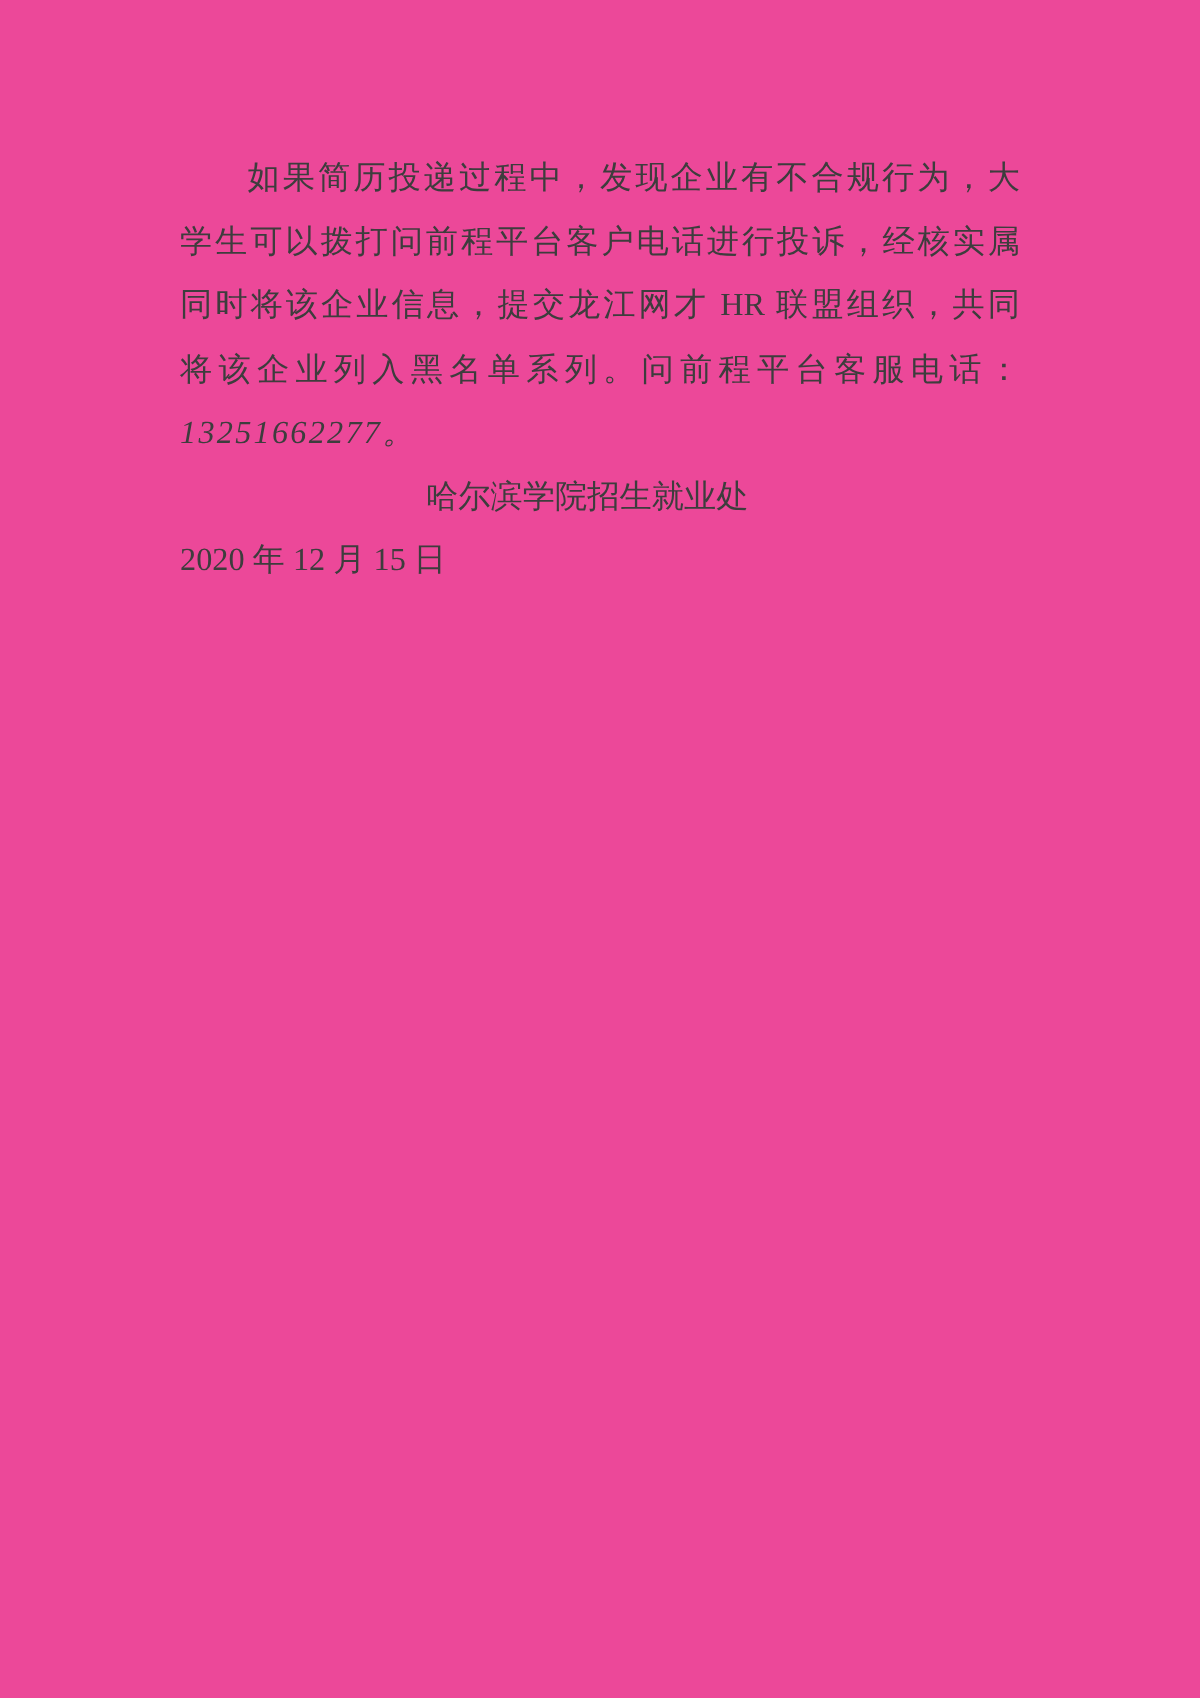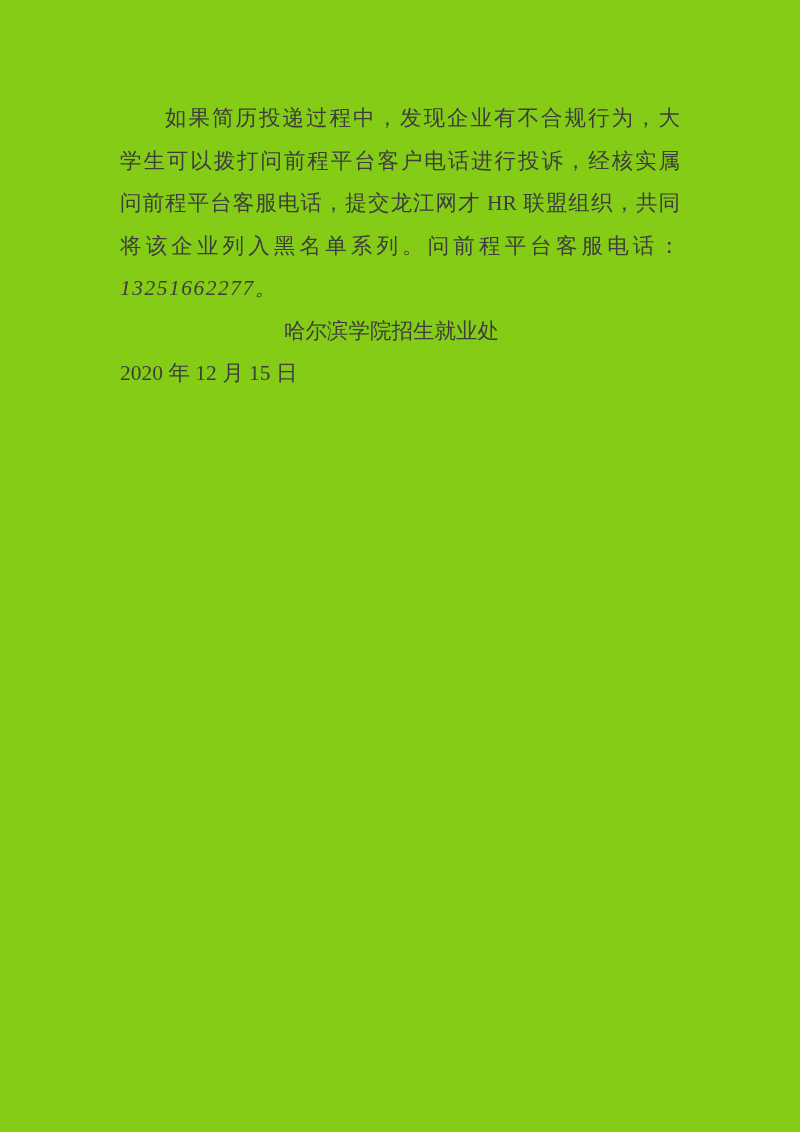--- a/index.html
+++ b/index.html
@@ -4,21 +4,21 @@
 <style>
   html, body {
     margin: 0;
     padding: 0;
     background: #ffffff;
   }
   .page {
     position: relative;
     width: 800px;
     height: 1132px;
-    background: #84cc16;
+    background: #ec4899;
     overflow: hidden;
     font-family: "Liberation Serif", "DejaVu Serif", serif;
     color: #3d3d3d;
   }
   .text-block {
     position: absolute;
     left: 120px;
     top: 97px;
     width: 560px;
   }
@@ -50,19 +50,19 @@
     padding-right: 27px;
   }
 </style>
 </head>
 <body>
 
 <div class="page">
   <div class="text-block">
     <p class="line justify indent">如果简历投递过程中，发现企业有不合规行为，大</p>
     <p class="line justify">学生可以拨打问前程平台客户电话进行投诉，经核实属</p>
-    <p class="line justify">问前程平台客服电话，提交龙江网才 HR 联盟组织，共同</p>
+    <p class="line justify">同时将该企业信息，提交龙江网才 HR 联盟组织，共同</p>
     <p class="line justify">将该企业列入黑名单系列。问前程平台客服电话：</p>
     <p class="line phone-line">13251662277。</p>
     <p class="line sig-line">哈尔滨学院招生就业处</p>
     <p class="line date-line">2020 年 12 月 15 日</p>
   </div>
 </div>
 
 </body></html>

